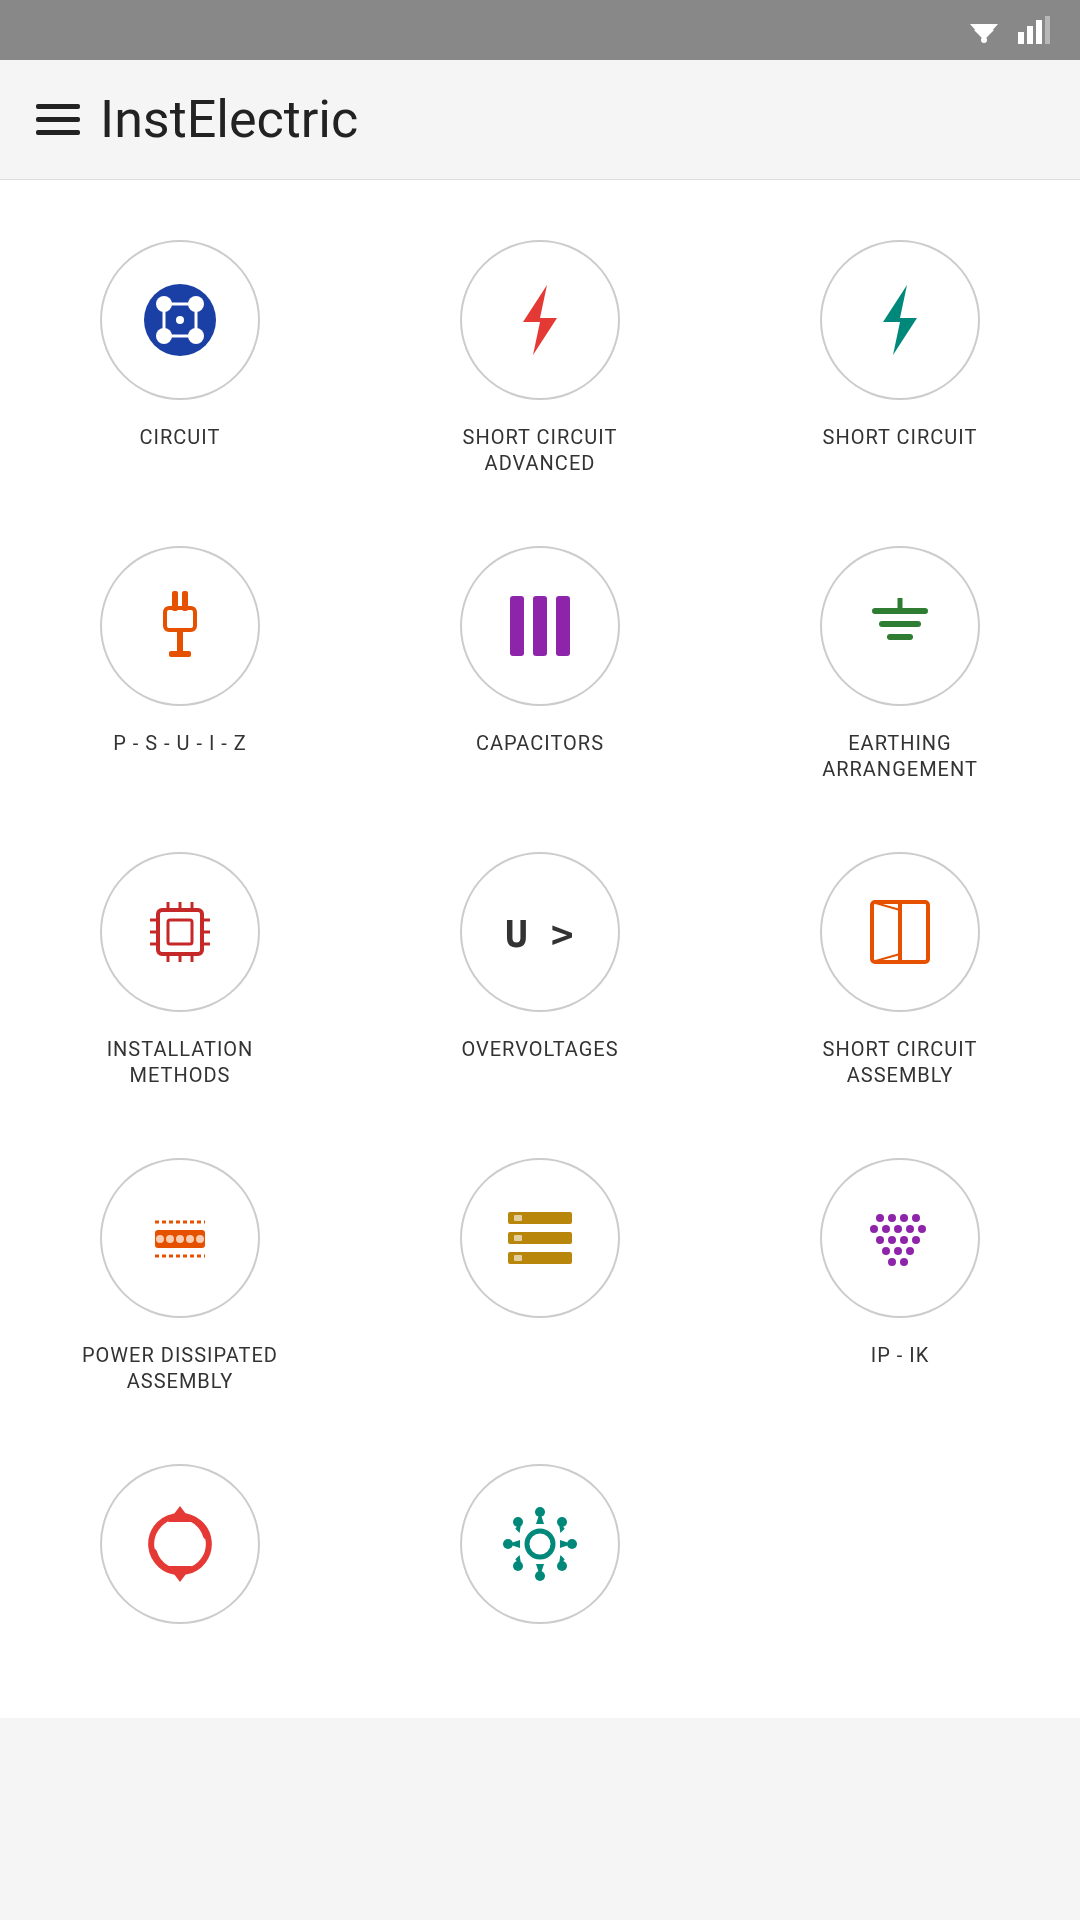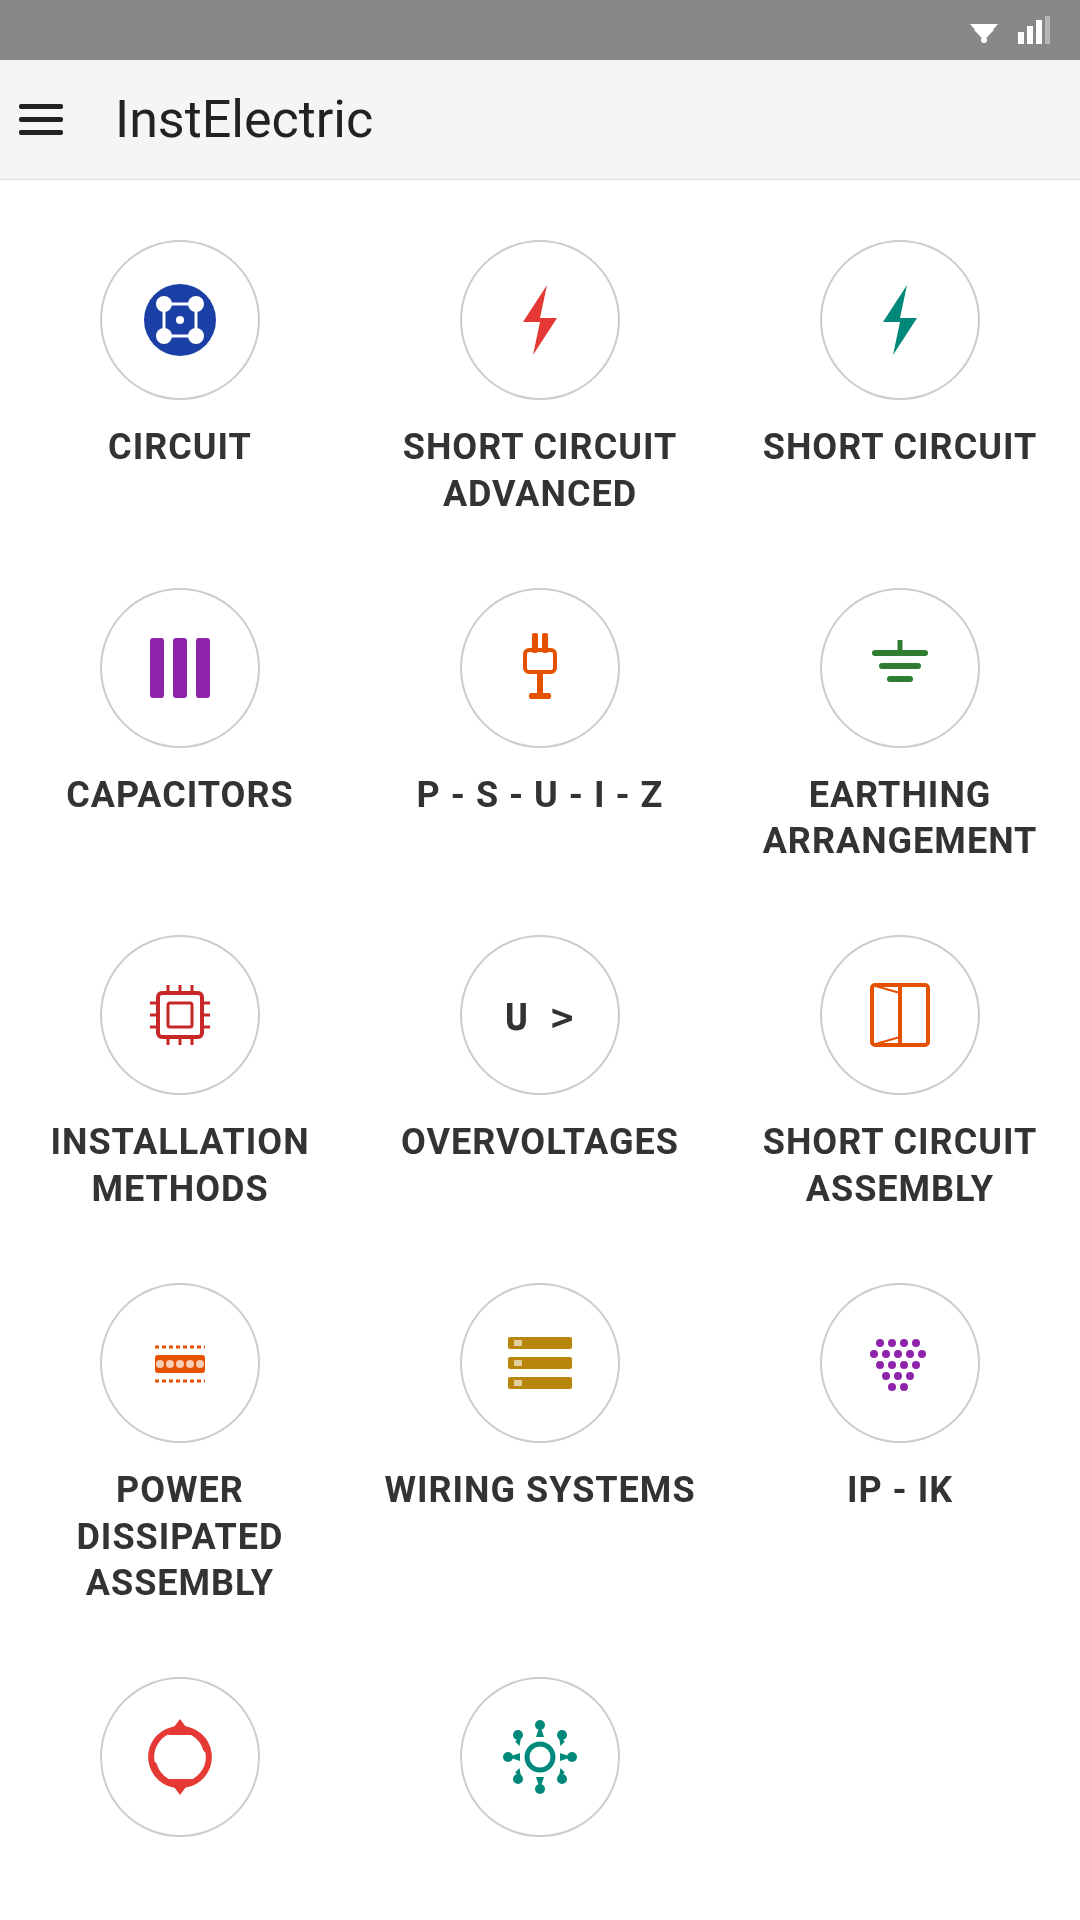--- a/index.html
+++ b/index.html
@@ -24,22 +24,22 @@
     }
     .status-bar svg { fill: white; }
 
     
     .header {
       width: 100%;
       height: 120px;
       background: #f5f5f5;
       display: flex;
       align-items: center;
-      padding: 0 19px;
-      gap: 52px;
+      padding: 0 36px;
+      gap: 20px;
       border-bottom: 1px solid #ddd;
     }
     .hamburger-icon {
       display: flex;
       flex-direction: column;
       gap: 8px;
       cursor: pointer;
     }
     .hamburger-icon span {
       display: block;
@@ -78,22 +78,22 @@
       border-radius: 50%;
       border: 2px solid #ccc;
       background: #fff;
       display: flex;
       align-items: center;
       justify-content: center;
       margin-bottom: 24px;
     }
 
     .item-label {
-      font-size: 36px;
-      font-weight: 700;
+      font-size: 20px;
+      font-weight: 400;
       color: #333;
       text-align: center;
       letter-spacing: 1px;
       line-height: 1.3;
       text-transform: uppercase;
     }
   </style>
 </head>
 <body>
 
@@ -153,40 +153,40 @@
     <div class="circle-icon">
       <svg width="70" height="80" viewBox="0 0 70 80">
         <polygon points="42,5 18,42 35,42 28,75 52,38 35,38 42,5" fill="#00897b"></polygon>
       </svg>
     </div>
     <span class="item-label">SHORT CIRCUIT</span>
   </div>
 
   <div class="grid-item">
     <div class="circle-icon">
-      <svg width="80" height="80" viewBox="0 0 80 80">
-        <rect x="10" y="10" width="14" height="60" rx="3" fill="#8e24aa"></rect>
-        <rect x="33" y="10" width="14" height="60" rx="3" fill="#8e24aa"></rect>
-        <rect x="56" y="10" width="14" height="60" rx="3" fill="#8e24aa"></rect>
-      </svg>
-    </div>
-    <span class="item-label">CAPACITORS</span>
-  </div>
-
-  <div class="grid-item">
-    <div class="circle-icon">
       <svg width="70" height="80" viewBox="0 0 70 80">
         <rect x="27" y="5" width="6" height="20" fill="#e65100" rx="2"></rect>
         <rect x="37" y="5" width="6" height="20" fill="#e65100" rx="2"></rect>
         <rect x="20" y="22" width="30" height="22" rx="4" fill="none" stroke="#e65100" stroke-width="4"></rect>
         <rect x="32" y="44" width="6" height="24" fill="#e65100" rx="2"></rect>
         <rect x="24" y="65" width="22" height="6" rx="2" fill="#e65100"></rect>
       </svg>
     </div>
     <span class="item-label">P - S - U - I - Z</span>
+  </div>
+
+  <div class="grid-item">
+    <div class="circle-icon">
+      <svg width="80" height="80" viewBox="0 0 80 80">
+        <rect x="10" y="10" width="14" height="60" rx="3" fill="#8e24aa"></rect>
+        <rect x="33" y="10" width="14" height="60" rx="3" fill="#8e24aa"></rect>
+        <rect x="56" y="10" width="14" height="60" rx="3" fill="#8e24aa"></rect>
+      </svg>
+    </div>
+    <span class="item-label">CAPACITORS</span>
   </div>
 
 
 
   <div class="grid-item">
     <div class="circle-icon">
       <svg width="80" height="80" viewBox="0 0 80 80">
         <line x1="15" y1="25" x2="65" y2="25" stroke="#2e7d32" stroke-width="6" stroke-linecap="round"></line>
         <line x1="22" y1="38" x2="58" y2="38" stroke="#2e7d32" stroke-width="6" stroke-linecap="round"></line>
         <line x1="30" y1="51" x2="50" y2="51" stroke="#2e7d32" stroke-width="6" stroke-linecap="round"></line>
@@ -259,21 +259,20 @@
     <div class="circle-icon">
       <svg width="80" height="80" viewBox="0 0 80 80">
         <rect x="8" y="14" width="64" height="12" rx="2" fill="#b8860b"></rect>
         <rect x="8" y="34" width="64" height="12" rx="2" fill="#b8860b"></rect>
         <rect x="8" y="54" width="64" height="12" rx="2" fill="#b8860b"></rect>
         <rect x="14" y="17" width="8" height="6" rx="1" fill="white" opacity="0.6"></rect>
         <rect x="14" y="37" width="8" height="6" rx="1" fill="white" opacity="0.6"></rect>
         <rect x="14" y="57" width="8" height="6" rx="1" fill="white" opacity="0.6"></rect>
       </svg>
     </div>
-    <span class="item-label">WIRING SYSTEMS</span>
   </div>
 
 
   <div class="grid-item">
     <div class="circle-icon">
       <svg width="80" height="80" viewBox="0 0 80 80">
 
         <circle cx="20" cy="20" r="4" fill="#8e24aa"></circle>
         <circle cx="32" cy="20" r="4" fill="#8e24aa"></circle>
         <circle cx="44" cy="20" r="4" fill="#8e24aa"></circle>

